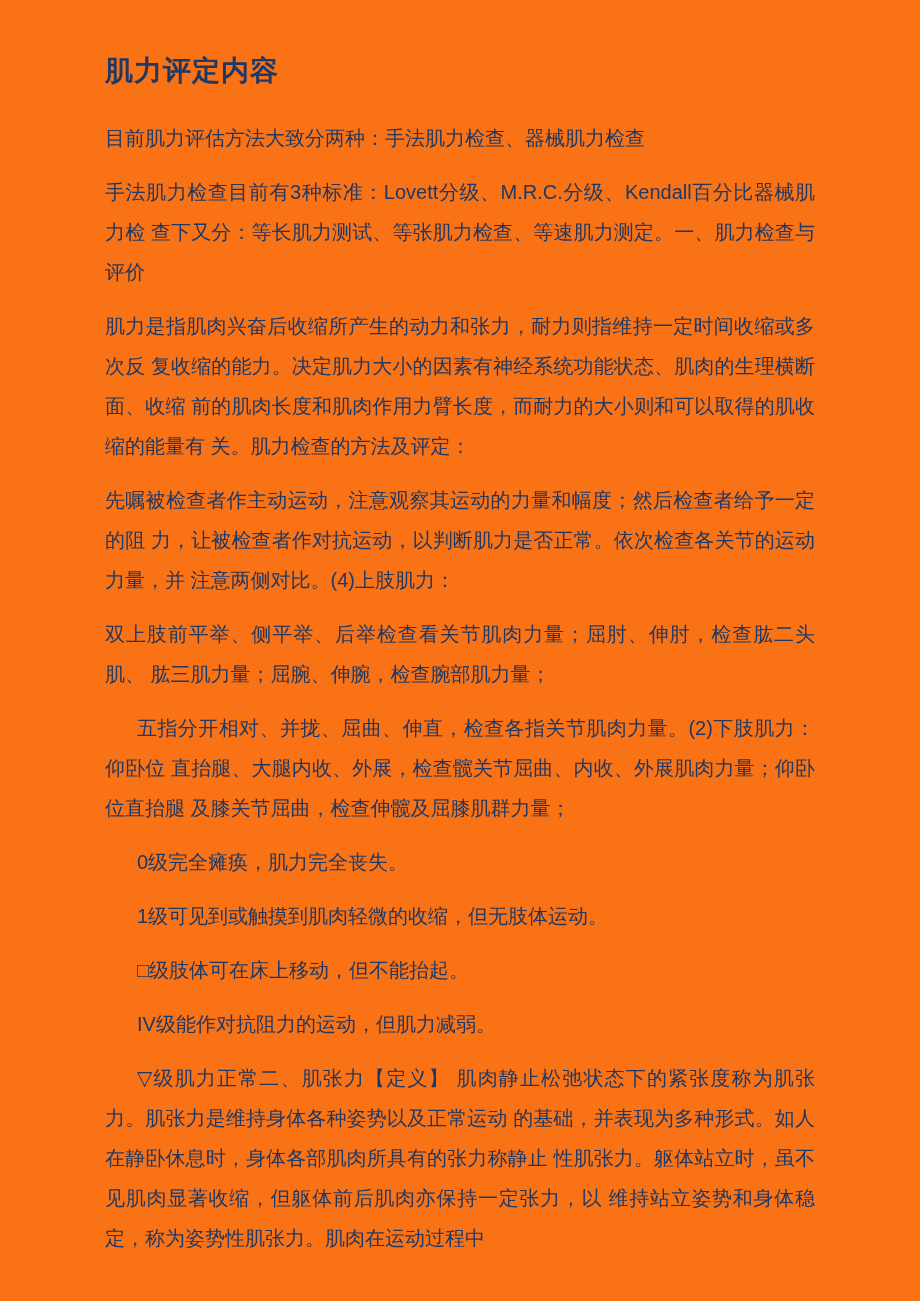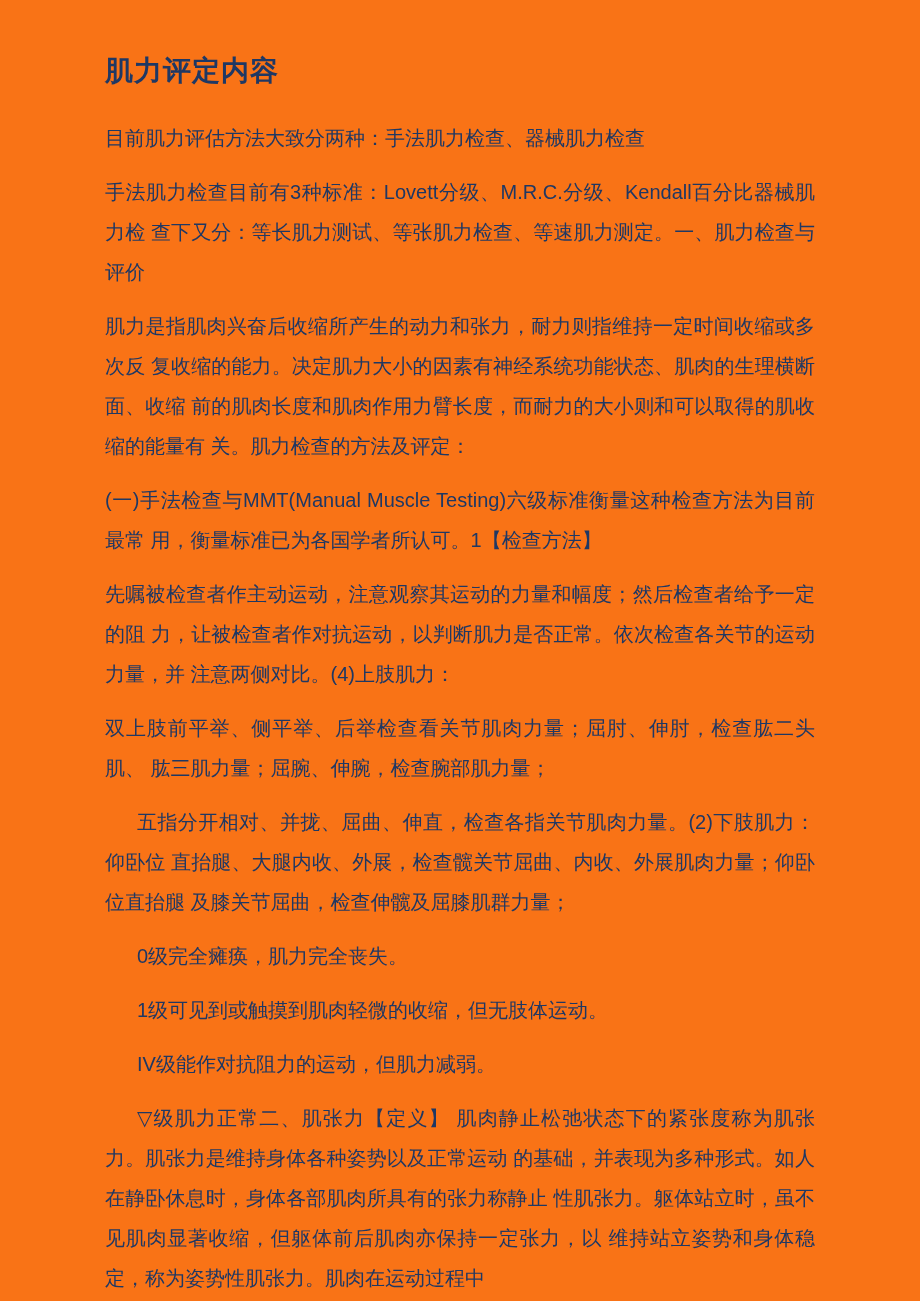--- a/index.html
+++ b/index.html
@@ -48,32 +48,32 @@
 <div class="page">
 
   <h1 class="doc-title">肌力评定内容</h1>
 
   <p class="para">目前肌力评估方法大致分两种：手法肌力检查、器械肌力检查</p>
 
   <p class="para">手法肌力检查目前有3种标准：Lovett分级、M.R.C.分级、Kendall百分比器械肌力检 查下又分：等长肌力测试、等张肌力检查、等速肌力测定。一、肌力检查与评价</p>
 
   <p class="para">肌力是指肌肉兴奋后收缩所产生的动力和张力，耐力则指维持一定时间收缩或多次反 复收缩的能力。决定肌力大小的因素有神经系统功能状态、肌肉的生理横断面、收缩 前的肌肉长度和肌肉作用力臂长度，而耐力的大小则和可以取得的肌收缩的能量有 关。肌力检查的方法及评定：</p>
 
-  <p class="para">(一)手法检查与MMT(Manual Muscle Testing)六级标准衡量这种检查方法为目前最常 用，衡量标准已为各国学者所认可。1【检查方法】</p>
 
   <p class="para">先嘱被检查者作主动运动，注意观察其运动的力量和幅度；然后检查者给予一定的阻 力，让被检查者作对抗运动，以判断肌力是否正常。依次检查各关节的运动力量，并 注意两侧对比。(4)上肢肌力：</p>
 
   <p class="para">双上肢前平举、侧平举、后举检查看关节肌肉力量；屈肘、伸肘，检查肱二头肌、 肱三肌力量；屈腕、伸腕，检查腕部肌力量；</p>
 
   <p class="para indent">五指分开相对、并拢、屈曲、伸直，检查各指关节肌肉力量。(2)下肢肌力：仰卧位 直抬腿、大腿内收、外展，检查髋关节屈曲、内收、外展肌肉力量；仰卧位直抬腿 及膝关节屈曲，检查伸髋及屈膝肌群力量；</p>
 
 
   <p class="para indent level">0级完全瘫痪，肌力完全丧失。</p>
 
   <p class="para indent level">1级可见到或触摸到肌肉轻微的收缩，但无肢体运动。</p>
 
+  <p class="para indent level">□级肢体可在床上移动，但不能抬起。</p>
 
 
   <p class="para indent level">IV级能作对抗阻力的运动，但肌力减弱。</p>
 
   <p class="para indent">▽级肌力正常二、肌张力【定义】 肌肉静止松弛状态下的紧张度称为肌张力。肌张力是维持身体各种姿势以及正常运动 的基础，并表现为多种形式。如人在静卧休息时，身体各部肌肉所具有的张力称静止 性肌张力。躯体站立时，虽不见肌肉显著收缩，但躯体前后肌肉亦保持一定张力，以 维持站立姿势和身体稳定，称为姿势性肌张力。肌肉在运动过程中</p>
 
 </div>
 
 </body></html>

